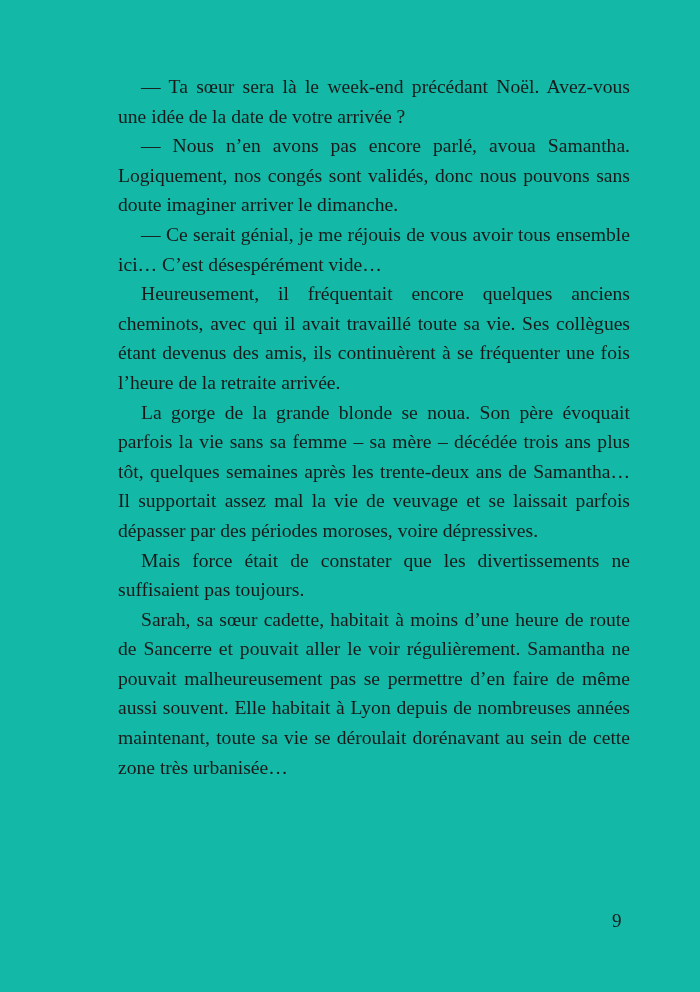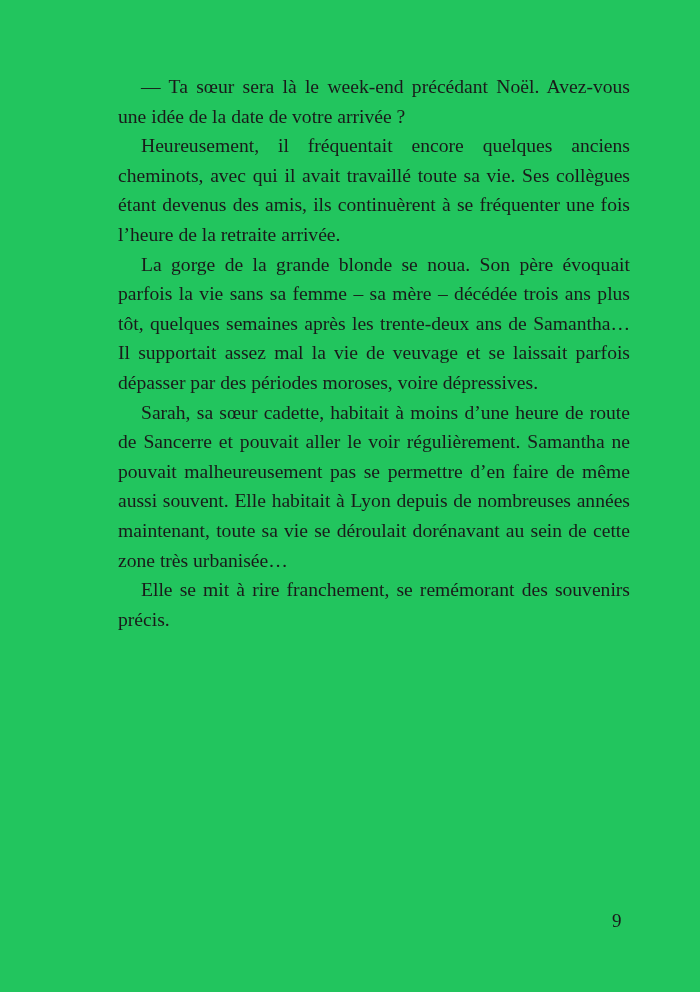--- a/index.html
+++ b/index.html
@@ -13,21 +13,21 @@
       position: relative;
       overflow: hidden;
       font-family: "Liberation Serif", "DejaVu Serif", serif;
       color: #1a1a1a;
     }
     .page {
       position: absolute;
       left: 0; top: 0;
       width: 700px;
       height: 992px;
-      background: #22c55e;
+      background: #14b8a6;
     }
     .text-block {
       position: absolute;
       left: 118px;
       top: 72px;
       width: 512px;
       font-size: 19.6px;
       line-height: 29.6px;
     }
     .para {
@@ -43,19 +43,21 @@
       font-size: 19px;
       line-height: 22px;
     }
   </style>
 </head>
 <body>
 
 <div class="page">
   <div class="text-block">
     <p class="para">— Ta sœur sera là le week-end précédant Noël. Avez-vous une idée de la date de votre arrivée ?</p>
+    <p class="para">— Nous n’en avons pas encore parlé, avoua Samantha. Logiquement, nos congés sont validés, donc nous pouvons sans doute imaginer arriver le dimanche.</p>
+    <p class="para">— Ce serait génial, je me réjouis de vous avoir tous ensemble ici… C’est désespérément vide…</p>
     <p class="para">Heureusement, il fréquentait encore quelques anciens cheminots, avec qui il avait travaillé toute sa vie. Ses collègues étant devenus des amis, ils continuèrent à se fréquenter une fois l’heure de la retraite arrivée.</p>
     <p class="para">La gorge de la grande blonde se noua. Son père évoquait parfois la vie sans sa femme – sa mère – décédée trois ans plus tôt, quelques semaines après les trente-deux ans de Samantha… Il supportait assez mal la vie de veuvage et se laissait parfois dépasser par des périodes moroses, voire dépressives.</p>
+    <p class="para">Mais force était de constater que les divertissements ne suffisaient pas toujours.</p>
     <p class="para">Sarah, sa sœur cadette, habitait à moins d’une heure de route de Sancerre et pouvait aller le voir régulièrement. Samantha ne pouvait malheureusement pas se permettre d’en faire de même aussi souvent. Elle habitait à Lyon depuis de nombreuses années maintenant, toute sa vie se déroulait dorénavant au sein de cette zone très urbanisée…</p>
-    <p class="para">Elle se mit à rire franchement, se remémorant des souvenirs précis.</p>
   </div>
   <div class="page-number">9</div>
 </div>
 
 </body></html>

